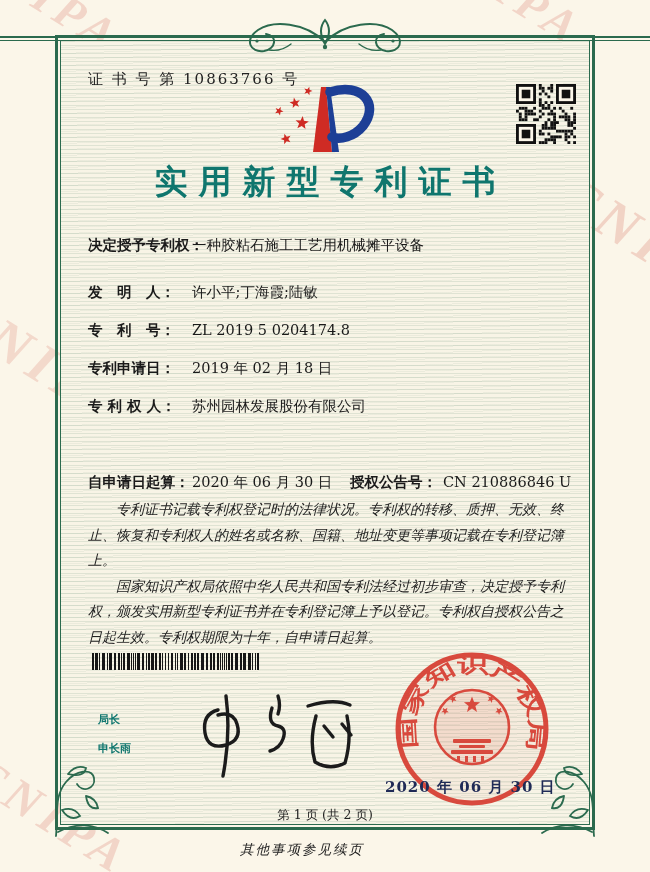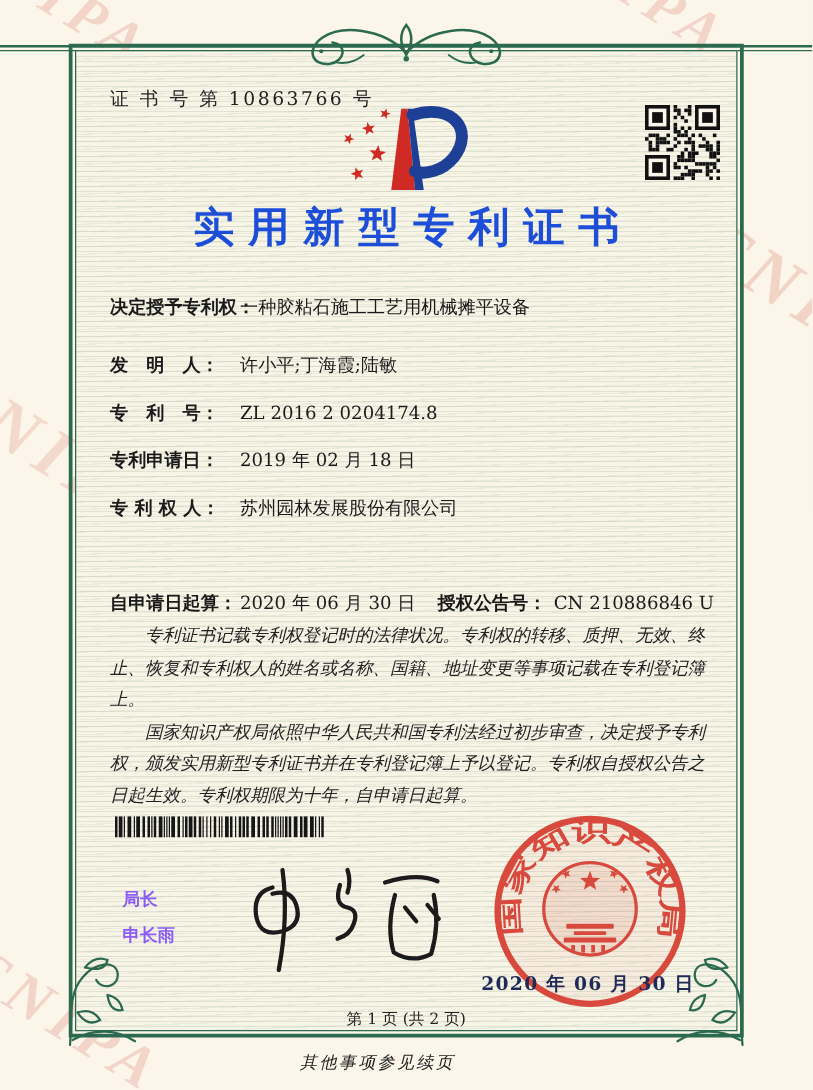--- a/index.html
+++ b/index.html
@@ -20,32 +20,32 @@
          background-color:#f8f4e6;
          background-image:repeating-linear-gradient(180deg,rgba(122,158,134,.20) 0 1px,transparent 1px 4px),
                           repeating-linear-gradient(178deg,rgba(122,158,134,.10) 0 1px,transparent 1px 6px);}
   .corner-flourish{position:absolute;z-index:3;}
   
   .content{position:absolute;inset:0;z-index:4;padding-left:22px;}
   .cert-no{position:absolute;left:88px;top:70px;font-size:15px;letter-spacing:2px;color:#222;}
   .logo{position:absolute;left:268px;top:84px;}
   .qr{position:absolute;left:516px;top:84px;}
   .cert-title{position:absolute;left:0;top:160px;width:650px;text-align:center;font-size:33px;
-              font-weight:bold;letter-spacing:11px;color:#1d4ed8;text-indent:11px;}
+              font-weight:bold;letter-spacing:11px;color:#0f766e;text-indent:11px;}
   .frow{position:absolute;left:88px;font-size:14.5px;white-space:nowrap;}
   .flabel{display:inline-block;width:104px;font-weight:600;color:#1a1a1a;}
   .fvalue{color:#1a1a1a;}
   .fpair2{position:absolute;left:262px;top:0;}
   .fpair2 .flabel{width:auto;margin-right:6px;}
   .body-text{position:absolute;left:88px;top:497px;width:476px;font-size:14px;line-height:25.5px;
              text-align:justify;color:#222;font-style:italic;}
   .body-text p{margin:0;text-indent:2em;}
   .barcode{position:absolute;left:92px;top:653px;}
   .signer{position:absolute;left:98px;top:705px;font-family:"Liberation Sans","DejaVu Sans",sans-serif;
-          font-size:14px;font-weight:600;color:#8b5cf6;line-height:29px;}
+          font-size:11px;font-weight:600;color:#0f766e;line-height:29px;}
   .sig-svg{position:absolute;left:188px;top:688px;}
   .seal{position:absolute;left:387px;top:644px;opacity:.9;mix-blend-mode:multiply;z-index:5;}
   .seal-date{position:absolute;left:385px;top:778px;width:165px;text-align:center;font-size:15px;
              font-weight:bold;color:#1f2a56;letter-spacing:1px;z-index:6;white-space:nowrap;}
   .page-info{position:absolute;left:0;top:807px;width:650px;text-align:center;font-size:12.5px;color:#222;z-index:4;}
   .footer-note{position:absolute;left:0;top:841px;width:604px;text-align:center;font-size:13.5px;
                color:#222;font-style:italic;letter-spacing:2px;z-index:4;}
   svg{display:block;}
 </style>
 </head>
@@ -245,21 +245,21 @@
 
     <div class="cert-title">实用新型专利证书</div>
 
     <div class="frow" style="top:236px;">
       <span class="flabel">决定授予专利权：</span><span class="fvalue">一种胶粘石施工工艺用机械摊平设备</span>
     </div>
     <div class="frow" style="top:283px;">
       <span class="flabel">发　明　人：</span><span class="fvalue">许小平;丁海霞;陆敏</span>
     </div>
     <div class="frow" style="top:321px;">
-      <span class="flabel">专　利　号：</span><span class="fvalue">ZL 2016 2 0204174.8</span>
+      <span class="flabel">专　利　号：</span><span class="fvalue">ZL 2019 5 0204174.8</span>
     </div>
     <div class="frow" style="top:359px;">
       <span class="flabel">专利申请日：</span><span class="fvalue">2019 年 02 月 18 日</span>
     </div>
     <div class="frow" style="top:397px;">
       <span class="flabel">专 利 权 人：</span><span class="fvalue">苏州园林发展股份有限公司</span>
     </div>
     <div class="frow" style="top:473px;">
       <span class="flabel">自申请日起算：</span><span class="fvalue">2020 年 06 月 30 日</span>
       <span class="fpair2">

